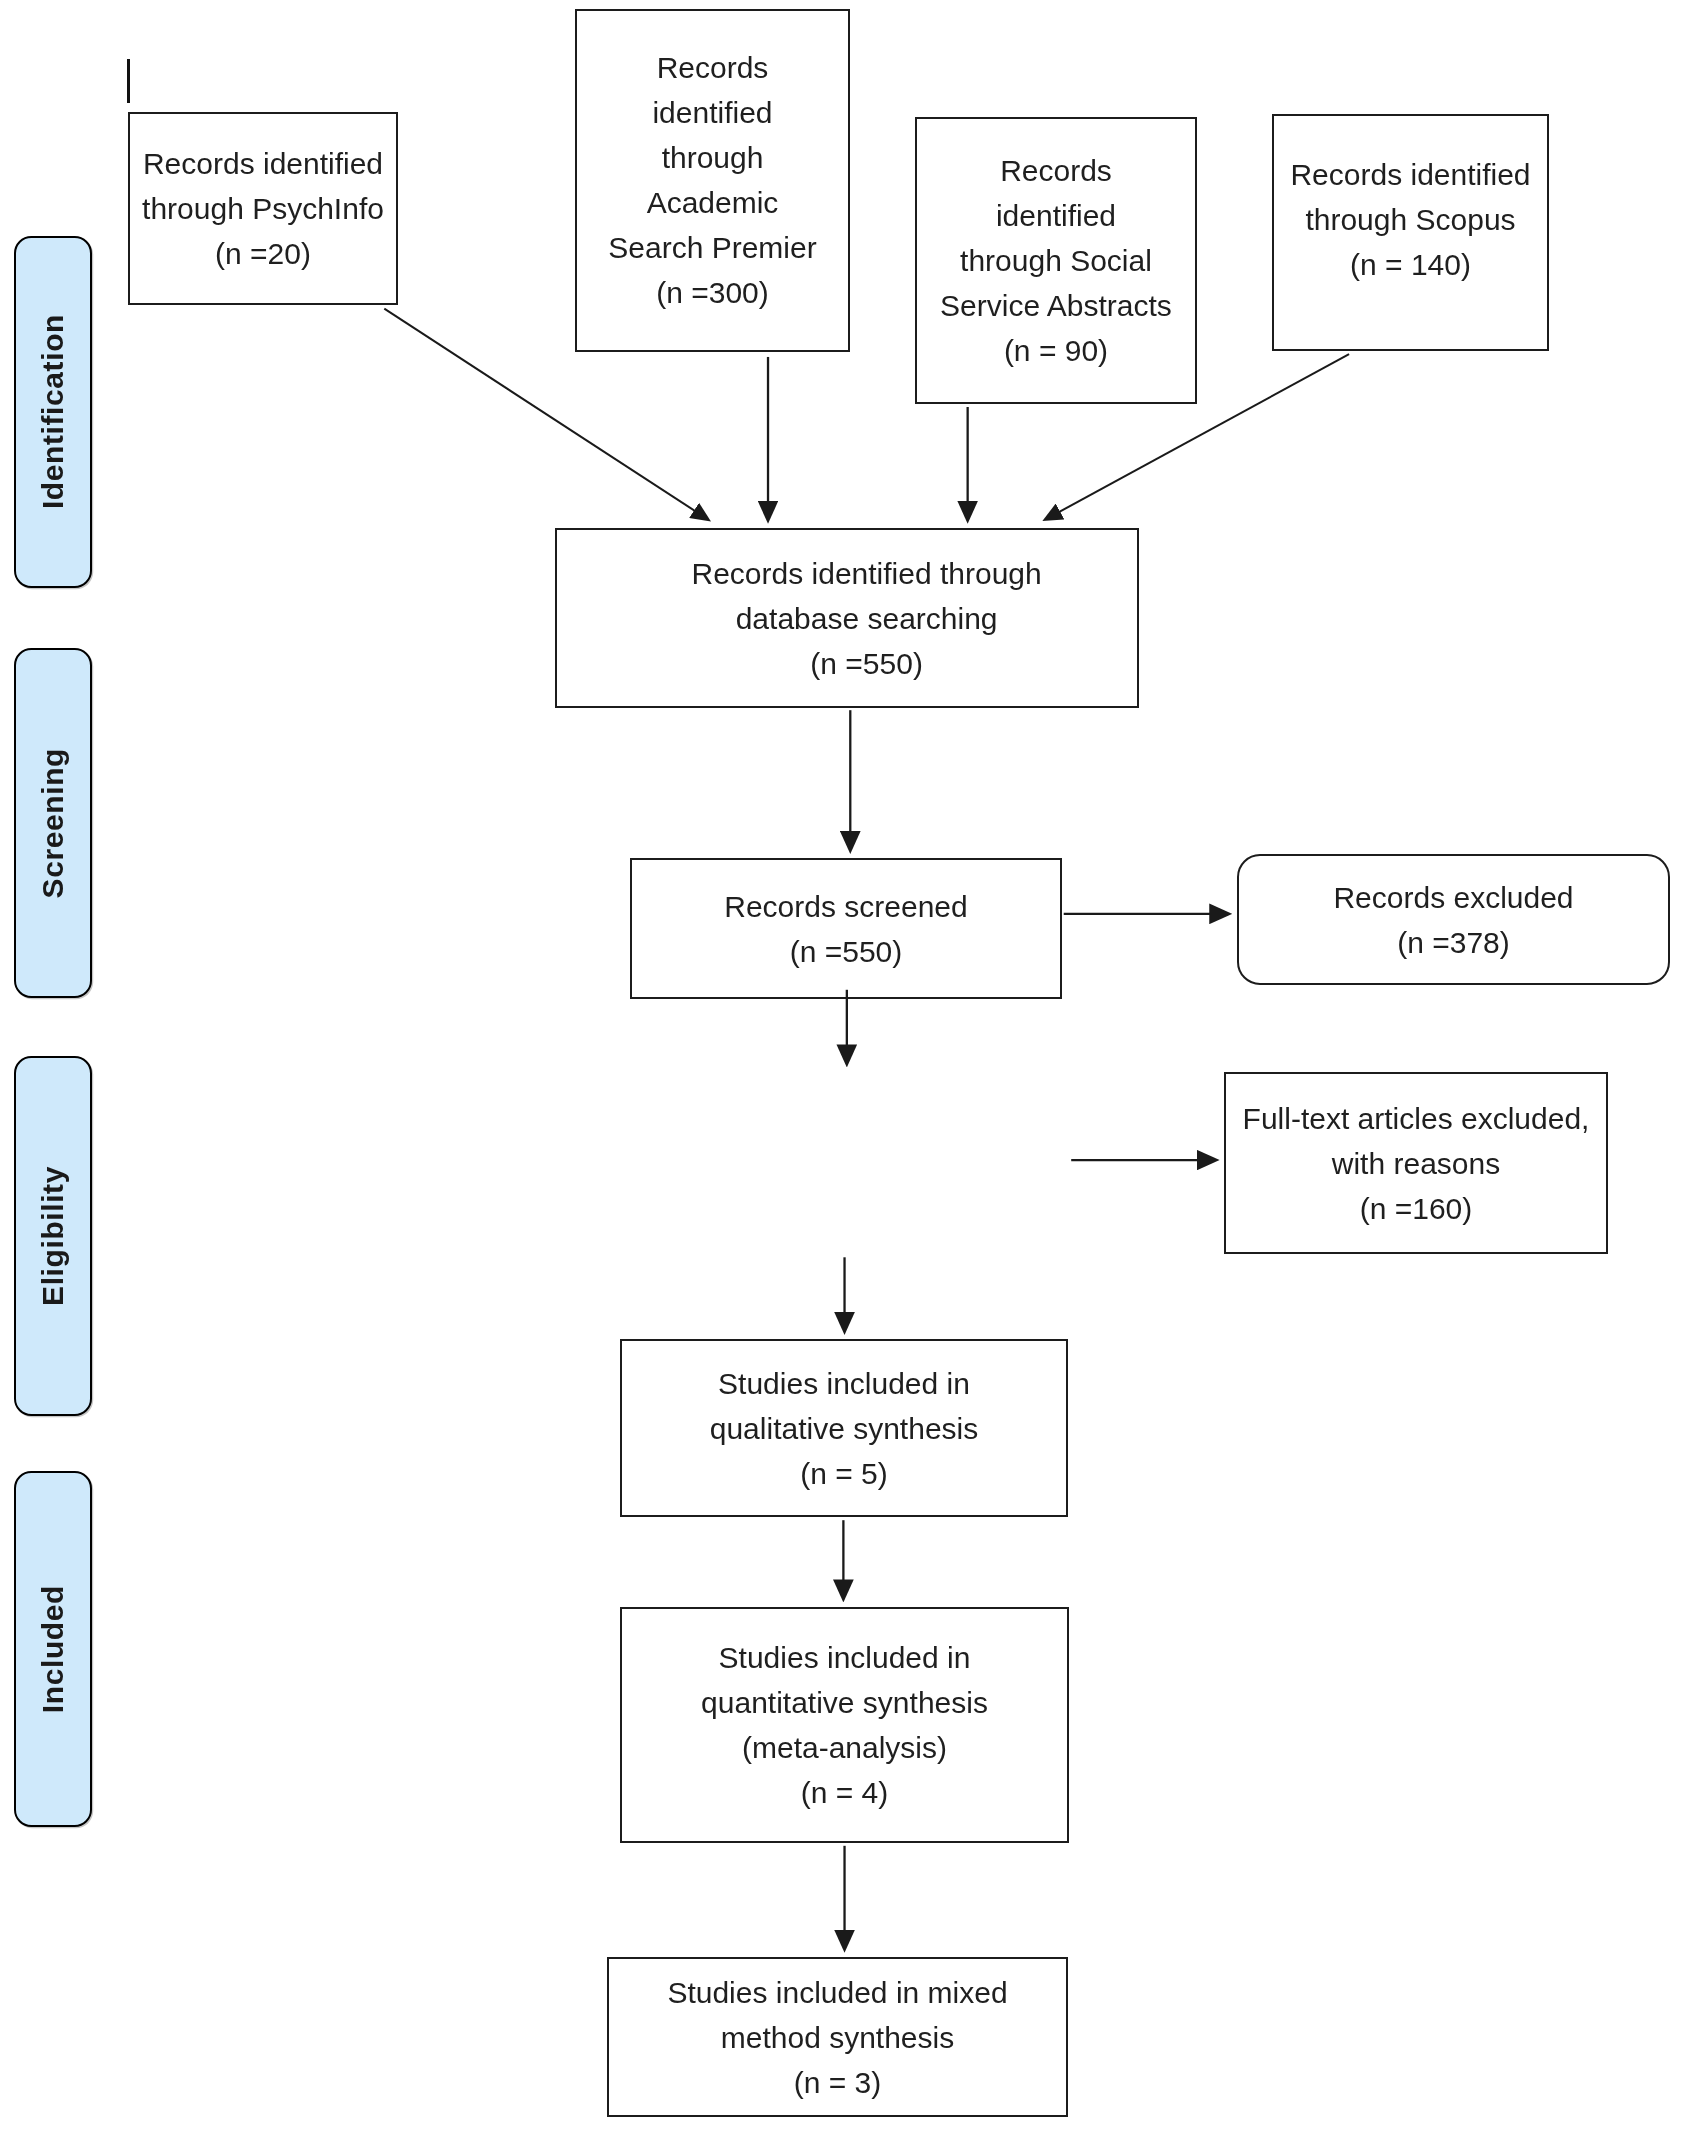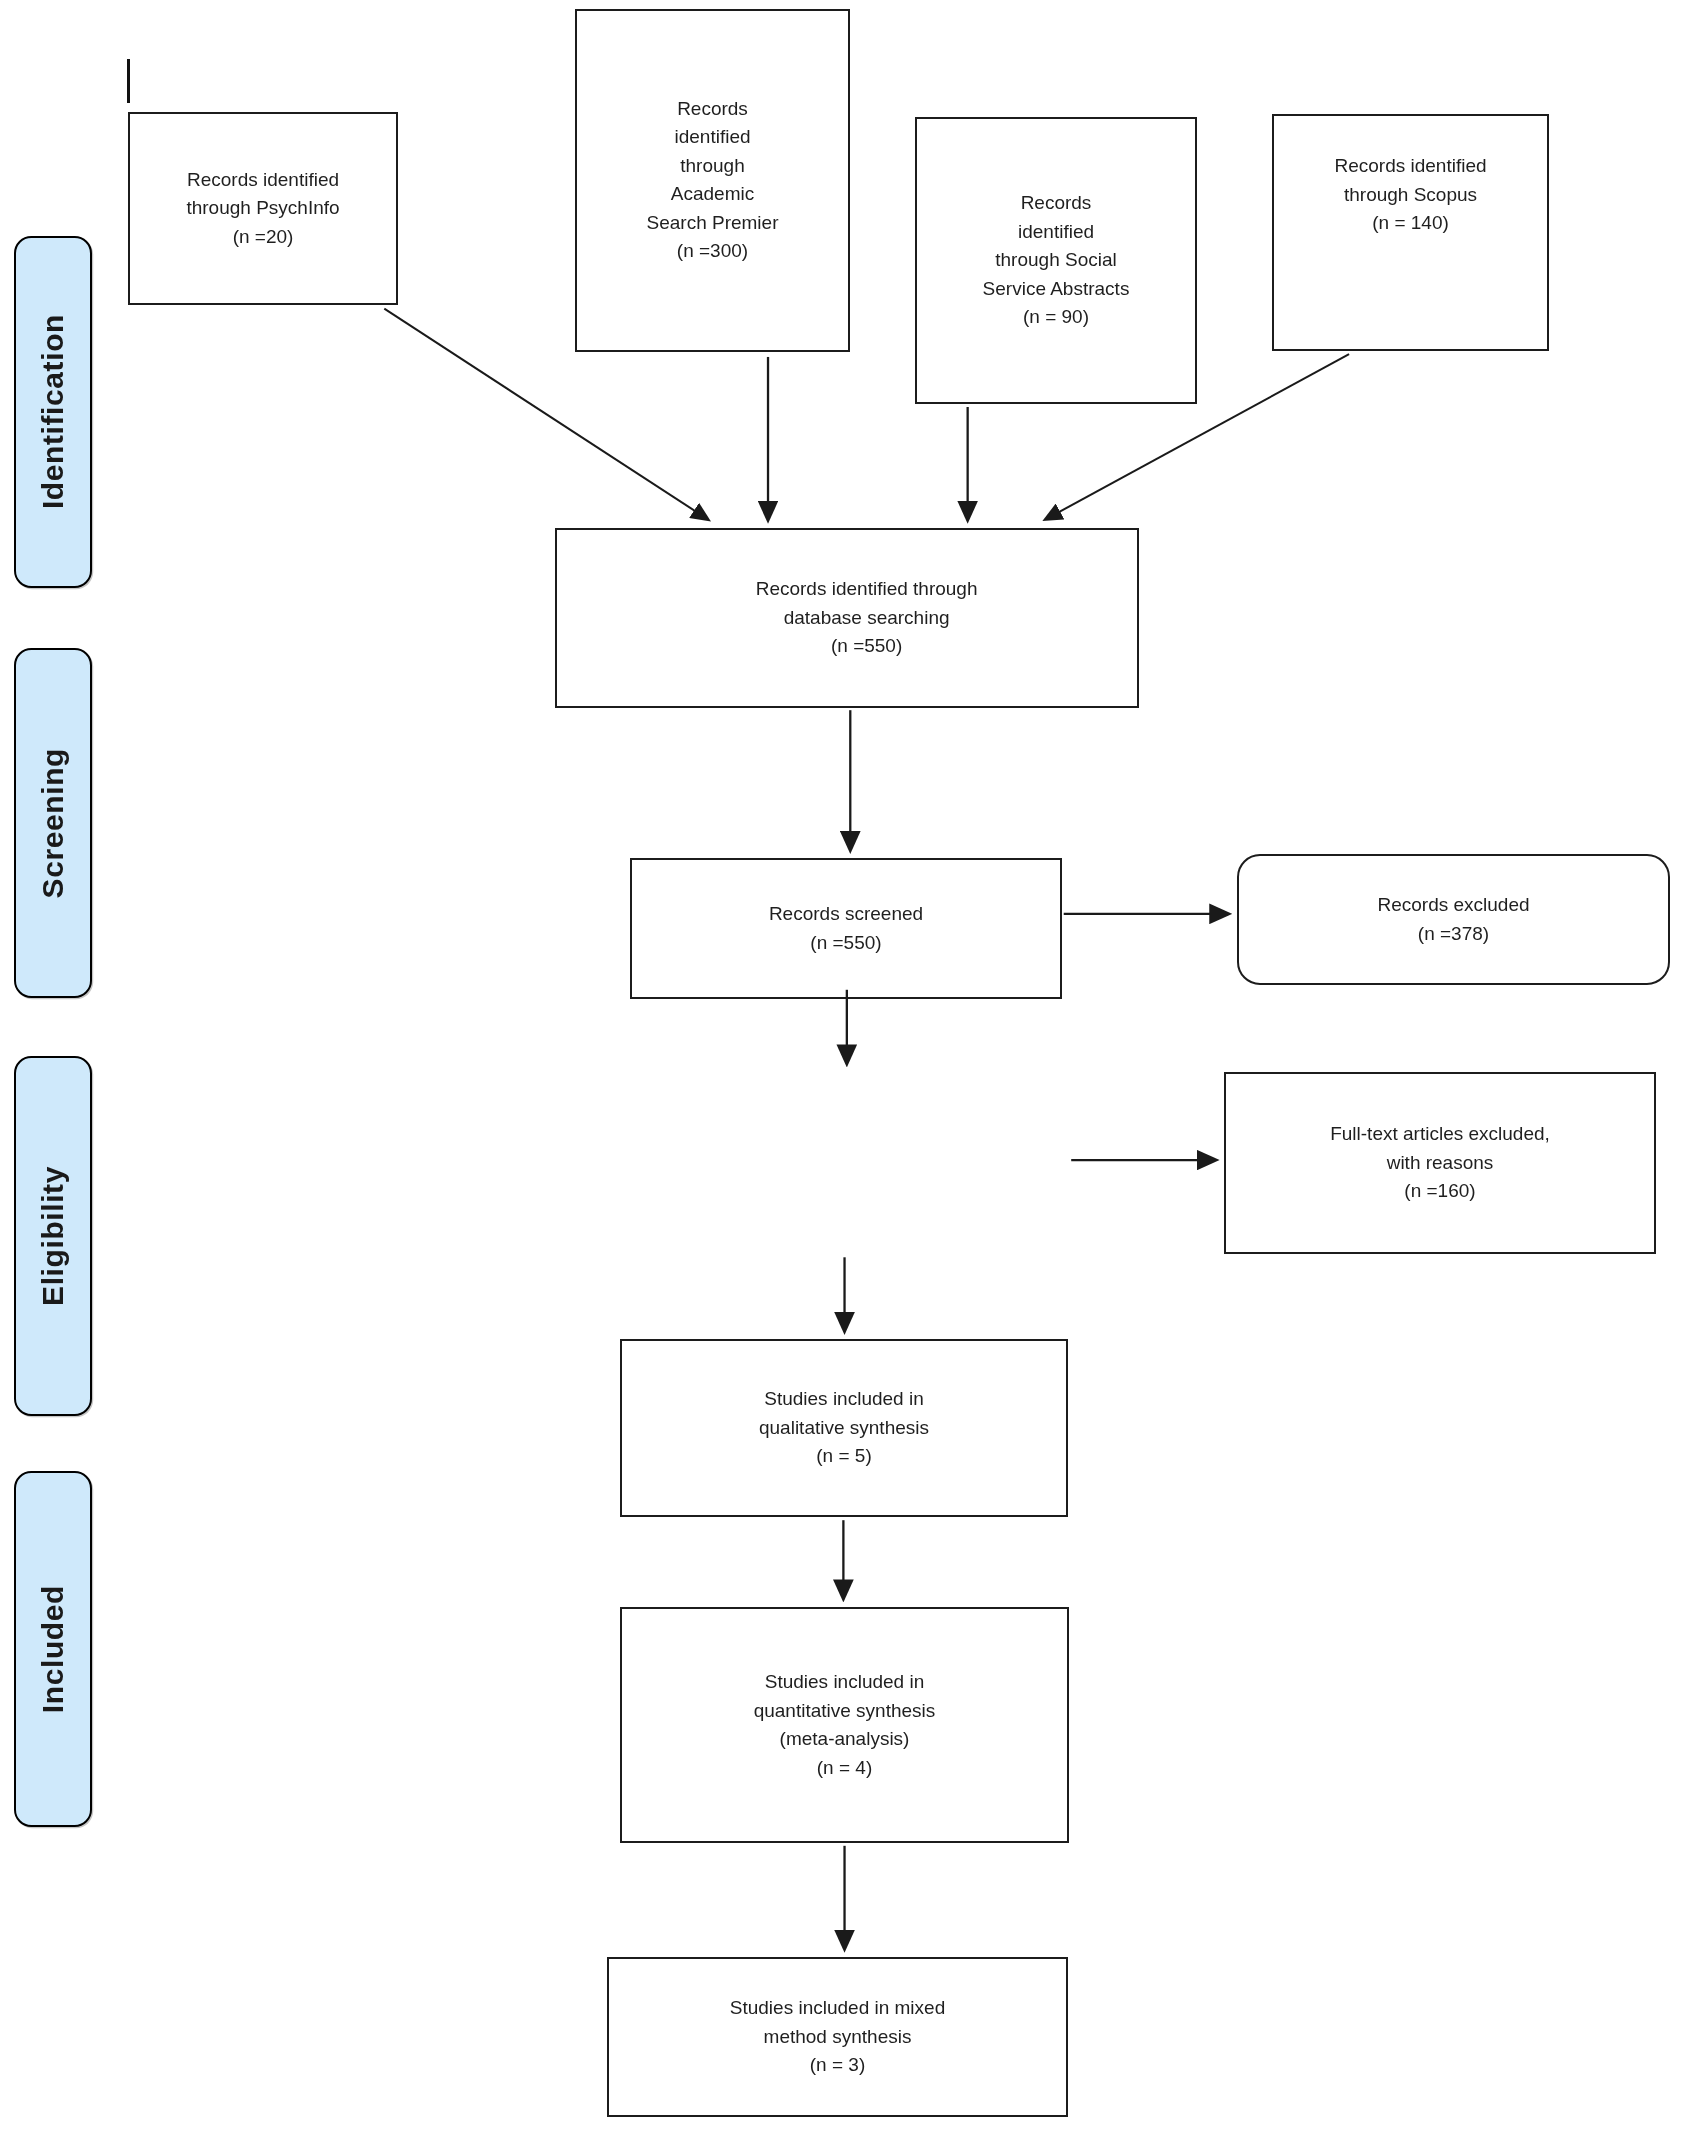--- a/index.html
+++ b/index.html
@@ -39,21 +39,21 @@
   .bx {
     position: absolute;
     background: #ffffff;
     border: 2.9px solid #1c1c1c;
     box-sizing: border-box;
     display: flex;
     flex-direction: column;
     justify-content: center;
     align-items: center;
     text-align: center;
-    font-size: 19px;
+    font-size: 30px;
     line-height: 1.5;
     padding: 3.5px 5.8px;
   }
   .bx.top-align {
     justify-content: flex-start;
     padding-top: 36px;
   }
   .ln { white-space: nowrap; }
   svg.overlay {
     position: absolute;
@@ -124,21 +124,21 @@
       <div class="ln">(n =550)</div>
     </div>
   <div class="bx" style="left:630px; top:858px; width:432px;  height:141px;">
       <div class="ln">Records screened</div>
       <div class="ln">(n =550)</div>
     </div>
   <div class="bx" style="left:1237px; top:854px; width:433px;  height:131px;border-radius:23px;">
       <div class="ln">Records excluded</div>
       <div class="ln">(n =378)</div>
     </div>
-  <div class="bx" style="left:1224px; top:1072px; width:432px;  height:182px;">
+  <div class="bx" style="left:1224px; top:1072px; width:384px;  height:182px;">
       <div class="ln">Full-text articles excluded,</div>
       <div class="ln">with reasons</div>
       <div class="ln">(n =160)</div>
     </div>
   <div class="bx" style="left:620px; top:1339px; width:448px;  height:178px;">
       <div class="ln">Studies included in</div>
       <div class="ln">qualitative synthesis</div>
       <div class="ln">(n = 5)</div>
     </div>
   <div class="bx" style="left:620px; top:1607px; width:449px;  height:236px;">

